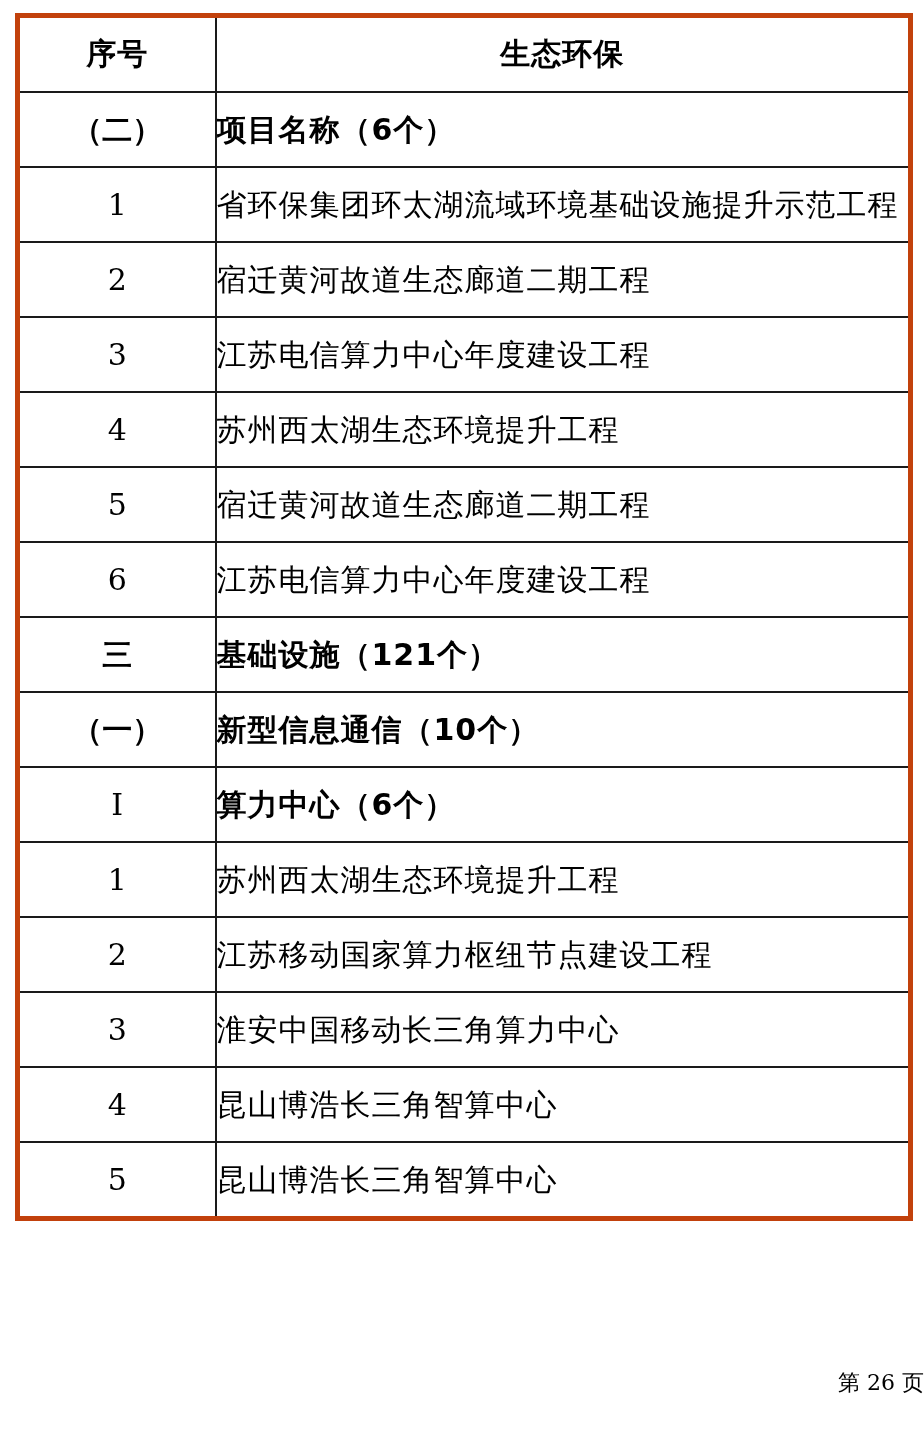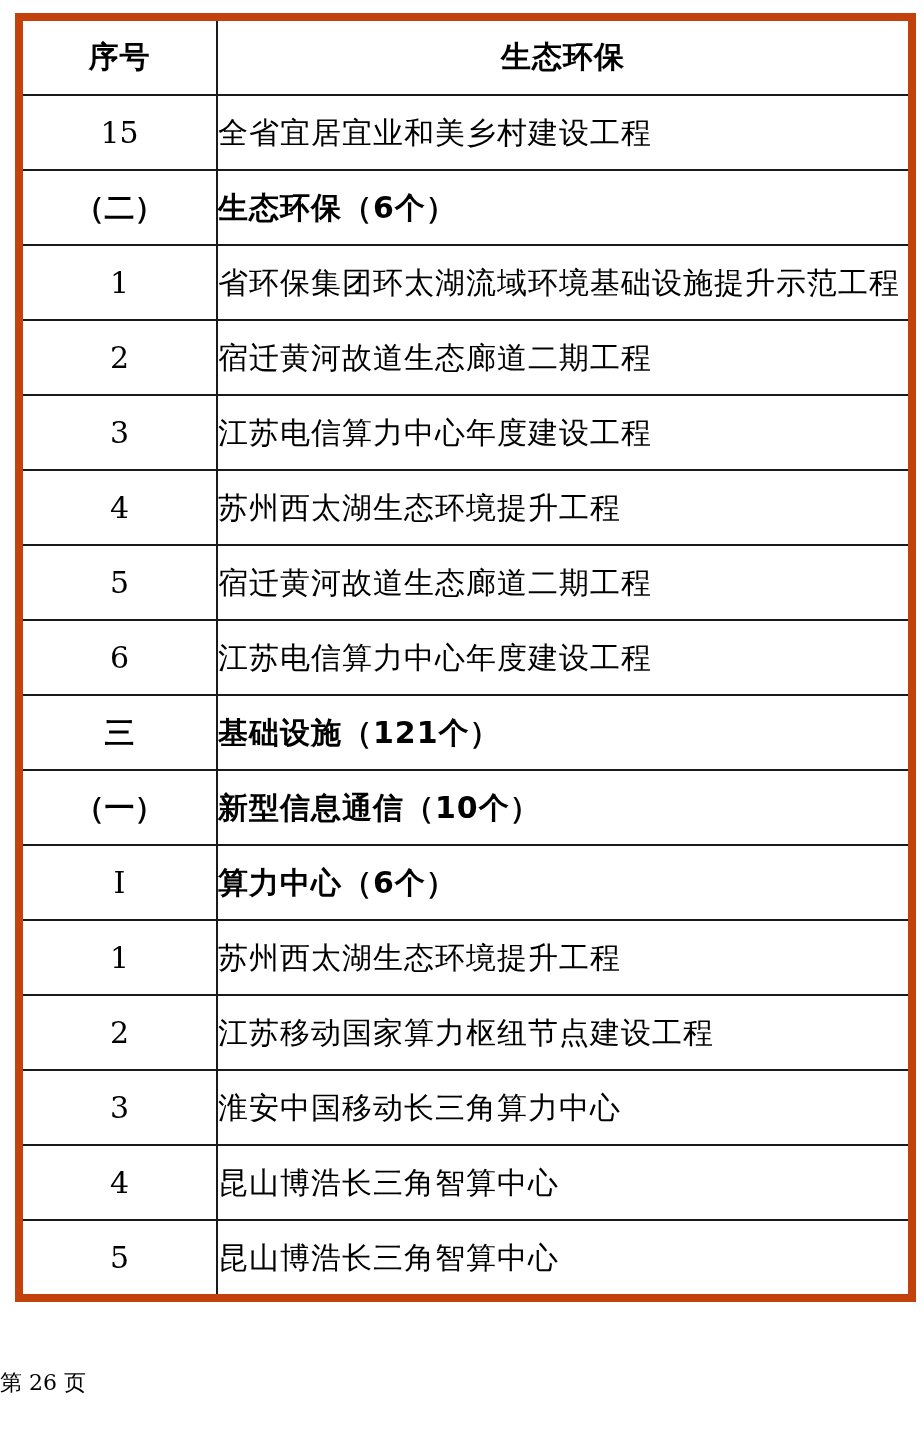--- a/index.html
+++ b/index.html
@@ -17,21 +17,21 @@
   }
   .table-wrap {
     position: absolute;
     left: 15px;
     top: 13px;
   }
   table.projects {
     border-collapse: collapse;
     table-layout: fixed;
     width: 893px;
-    border: 8px solid #c2410c;
+    border: 5px solid #c2410c;
   }
   table.projects th,
   table.projects td {
     border: 2px solid #1a1a1a;
     height: 73px;
     padding: 0;
     overflow: hidden;
     vertical-align: middle;
     background: #ffffff;
   }
@@ -63,21 +63,21 @@
   }
   tr.category-row td.serial-cell.plain-serial {
     font-family: "DejaVu Serif", "Liberation Serif", serif;
     font-weight: normal;
   }
   .page-footer {
     position: absolute;
     left: 0;
     top: 1368px;
     width: 924px;
-    text-align: left;
+    text-align: right;
     font-size: 22px;
     font-family: "DejaVu Serif", "Liberation Serif", serif;
     color: #000000;
   }
 </style>
 </head>
 <body>
 
 <div class="table-wrap">
   <table class="projects">
@@ -86,27 +86,23 @@
       <col style="width:695px">
     </colgroup>
     <thead>
       <tr>
         <th class="header-cell">序号</th>
         <th class="header-cell">生态环保</th>
       </tr>
     </thead>
     <tbody>
 
-    <tr>
-          <td class="serial-cell">15</td>
-          <td class="name-cell">全省宜居宜业和美乡村建设工程</td>
-        </tr>
         <tr class="category-row">
           <td class="serial-cell">（二）</td>
-          <td class="name-cell">生态环保（6个）</td>
+          <td class="name-cell">项目名称（6个）</td>
         </tr>
         <tr>
           <td class="serial-cell">1</td>
           <td class="name-cell">省环保集团环太湖流域环境基础设施提升示范工程</td>
         </tr>
         <tr>
           <td class="serial-cell">2</td>
           <td class="name-cell">宿迁黄河故道生态廊道二期工程</td>
         </tr>
         <tr>

